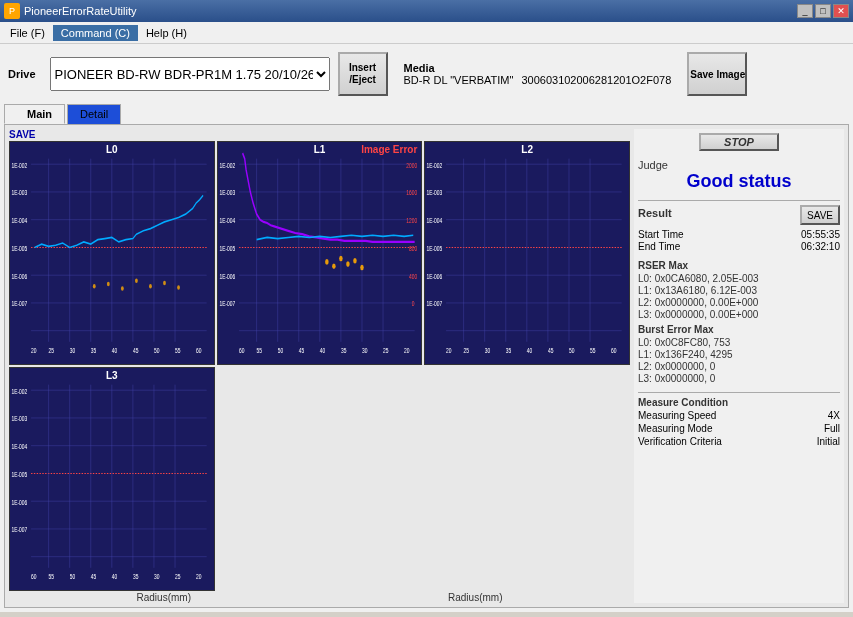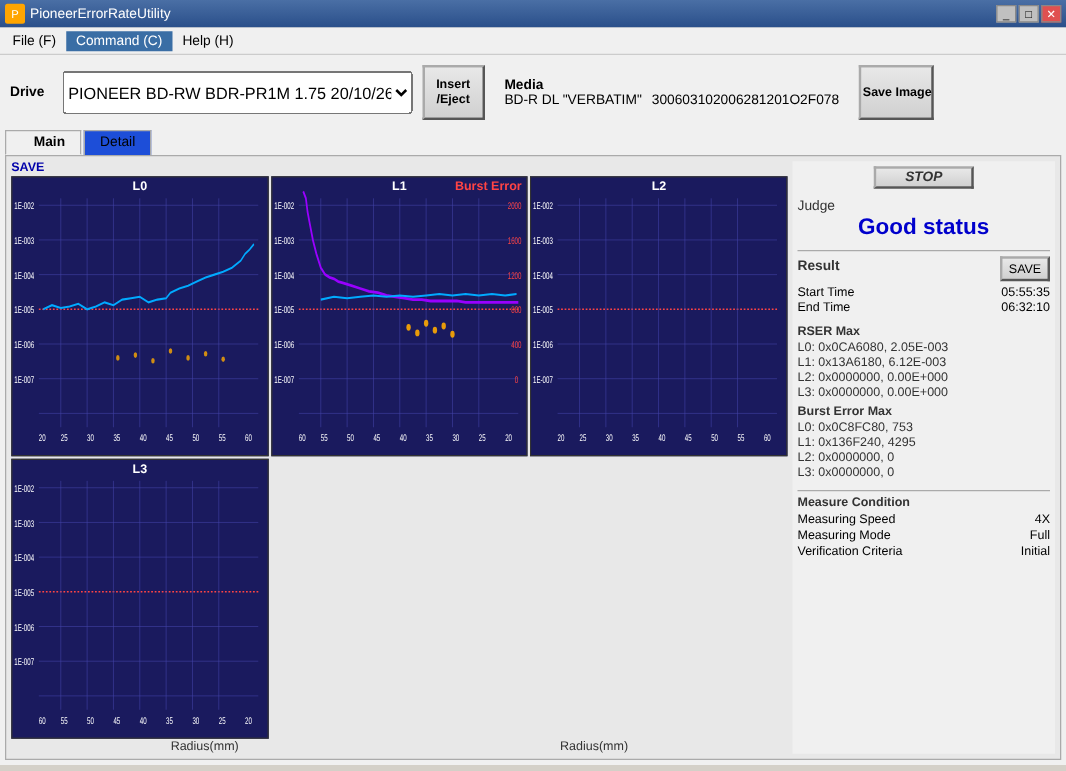--- a/index.html
+++ b/index.html
@@ -188,21 +188,21 @@
               <text x="145" y="190" fill="white" font-size="7">40</text>
               <text x="175" y="190" fill="white" font-size="7">45</text>
               <text x="205" y="190" fill="white" font-size="7">50</text>
               <text x="235" y="190" fill="white" font-size="7">55</text>
               <text x="265" y="190" fill="white" font-size="7">60</text>
             </svg>
           </div>
 
           <div class="chart-container">
             <div class="chart-title">L1</div>
-            <div class="burst-error-label">Burst Error</div>
+            <div class="burst-error-label">Image Error</div>
             <svg class="chart-svg" viewBox="0 0 290 200" preserveAspectRatio="none">
               <rect width="290" height="200" fill="#1a1a5e"></rect>
 
               <line x1="30" y1="20" x2="280" y2="20" stroke="#4444aa" stroke-width="0.5"></line>
               <line x1="30" y1="45" x2="280" y2="45" stroke="#4444aa" stroke-width="0.5"></line>
               <line x1="30" y1="70" x2="280" y2="70" stroke="#4444aa" stroke-width="0.5"></line>
               <line x1="30" y1="95" x2="280" y2="95" stroke="#ff4444" stroke-width="1" stroke-dasharray="2,2"></line>
               <line x1="30" y1="120" x2="280" y2="120" stroke="#4444aa" stroke-width="0.5"></line>
               <line x1="30" y1="145" x2="280" y2="145" stroke="#4444aa" stroke-width="0.5"></line>
               <line x1="30" y1="170" x2="280" y2="170" stroke="#4444aa" stroke-width="0.5"></line>

